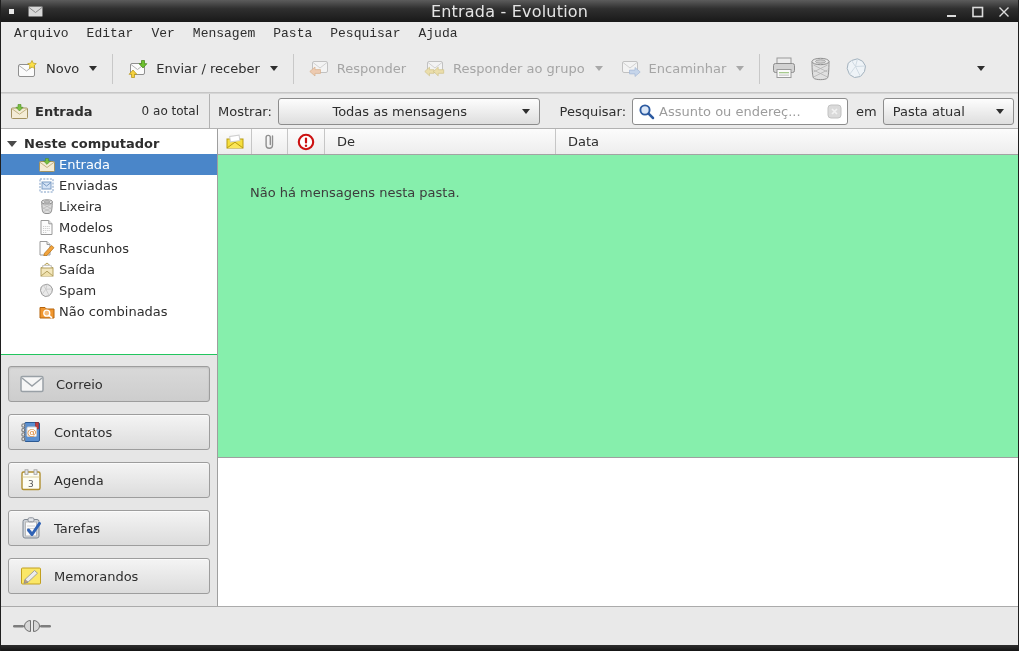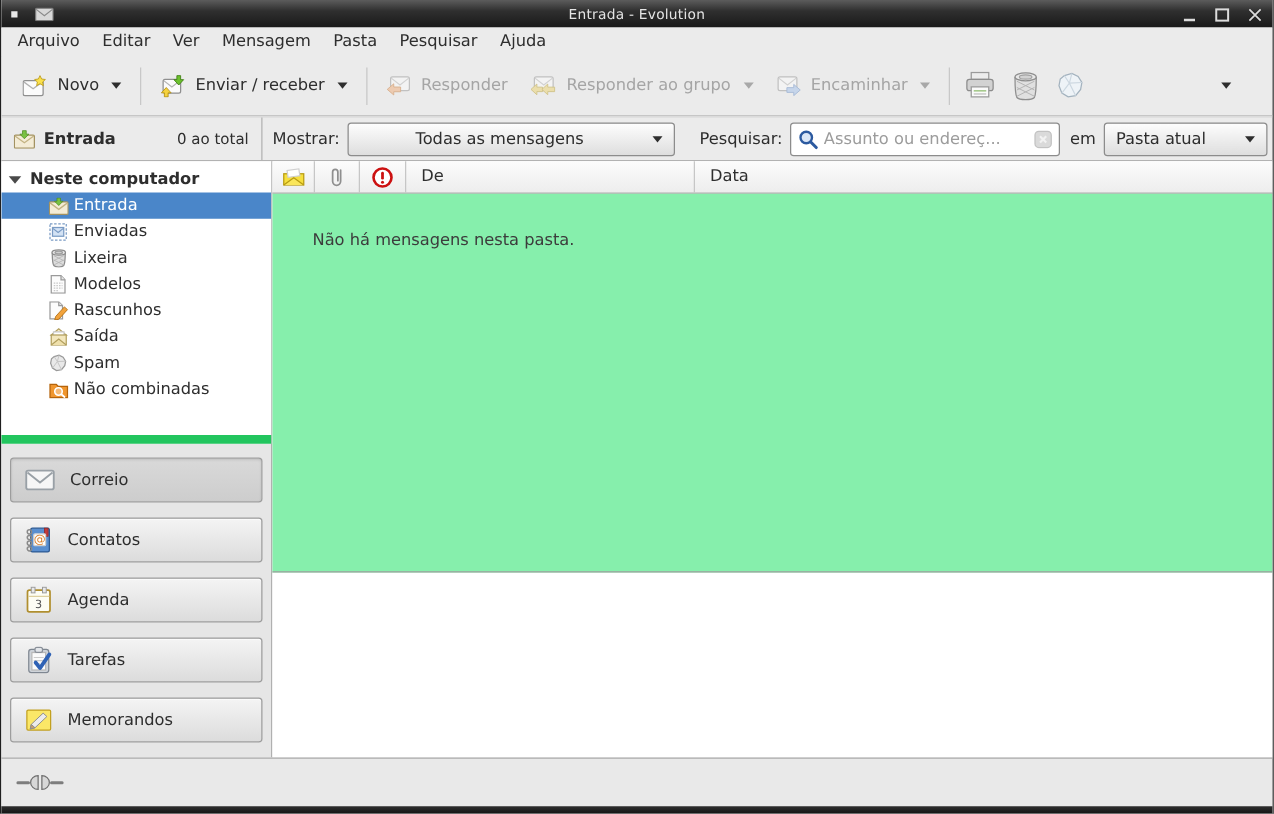--- a/index.html
+++ b/index.html
@@ -6,33 +6,33 @@
   html,body { background:#555; }
   .window {
     position:relative; width:1019px; height:651px; overflow:hidden;
     font-family:"DejaVu Sans","Liberation Sans",sans-serif; font-size:13px; color:#2e2e2e;
     background:#ebebeb; border-left:1px solid #1f1f1f; border-right:1px solid #1f1f1f;
   }
   
   .titlebar {
     position:absolute; top:0; left:0; right:0; height:22px;
     background:linear-gradient(#5c5c5c 0%, #2f2f2f 40%, #191919 100%);
-    display:flex; align-items:center; color:#e4e4e4; font-size:11px;
+    display:flex; align-items:center; color:#e4e4e4; font-size:16px;
   }
   .titlebar .tb-left { position:absolute; left:8px; display:flex; align-items:center; gap:14px; }
   .tb-dot { width:5px; height:5px; background:#e8e8e8; }
   .titlebar .title { flex:1; text-align:center; letter-spacing:.2px; }
   .titlebar .controls { position:absolute; right:6px; display:flex; gap:10px; align-items:center; }
   .wc { width:16px; height:14px; display:flex; align-items:flex-end; justify-content:center; cursor:default; }
   
   .menubar {
     position:absolute; top:22px; left:0; right:0; height:23px; background:#ebebeb;
     display:flex; align-items:center; padding-left:4px;
   }
-  .menu-item { padding:2px 9px; }
+  .menu-item { padding:2px 9px;font-family:Liberation Mono, monospace; }
   
   .toolbar {
     position:absolute; top:45px; left:0; right:0; height:48px; background:#ebebeb;
     border-bottom:1px solid #c6c6c6; display:flex; align-items:center; padding:0 8px;
   }
   .tbtn { display:flex; align-items:center; gap:8px; padding:0 9px; height:38px; border-radius:3px; }
   .tbtn.disabled { color:#a5a5a5; }
   .tbtn.disabled svg { opacity:.55; }
   .tsep { width:1px; height:30px; background:#c8c8c8; margin:0 6px; }
   .arrow-down { width:0; height:0; border-left:4px solid transparent; border-right:4px solid transparent; border-top:5px solid #2e2e2e; margin-left:2px; }
@@ -62,21 +62,21 @@
     display:flex; align-items:center; padding:0 5px; gap:4px;
   }
   .search-box input {
     flex:1; border:none; outline:none; background:transparent; min-width:10px;
     font:13px "DejaVu Sans","Liberation Sans",sans-serif; color:#0369a1;
   }
   .search-box input::placeholder { color:#9c9c9c; }
   
   .body { position:absolute; top:129px; left:0; height:477px; right:0; display:flex; }
   .sidebar { width:217px; border-right:1px solid #9f9f9f; display:flex; flex-direction:column; background:#e6e6e6; }
-  .tree { height:228px; background:#fff; border-bottom:7px solid #22c55e; padding-top:4px; overflow:hidden; }
+  .tree { height:228px; background:#fff; border-bottom:1px solid #22c55e; padding-top:4px; overflow:hidden; }
   .trow { height:21px; display:flex; align-items:center; }
   .trow .exp { width:0; height:0; border-left:5px solid transparent; border-right:5px solid transparent; border-top:6px solid #4a4a4a; margin:0 7px 0 6px; }
   .trow.section { font-weight:bold; }
   .trow.item { padding-left:37px; gap:4px; }
   .trow.item .ticon { width:17px; display:flex; justify-content:center; }
   .trow.selected { background:#4a86c9; color:#fff; }
   
   .switcher { flex:1; padding:11px 7px 0 7px; }
   .sw-btn {
     height:36px; margin-bottom:12px; border:1px solid #9d9d9d; border-radius:3px;

